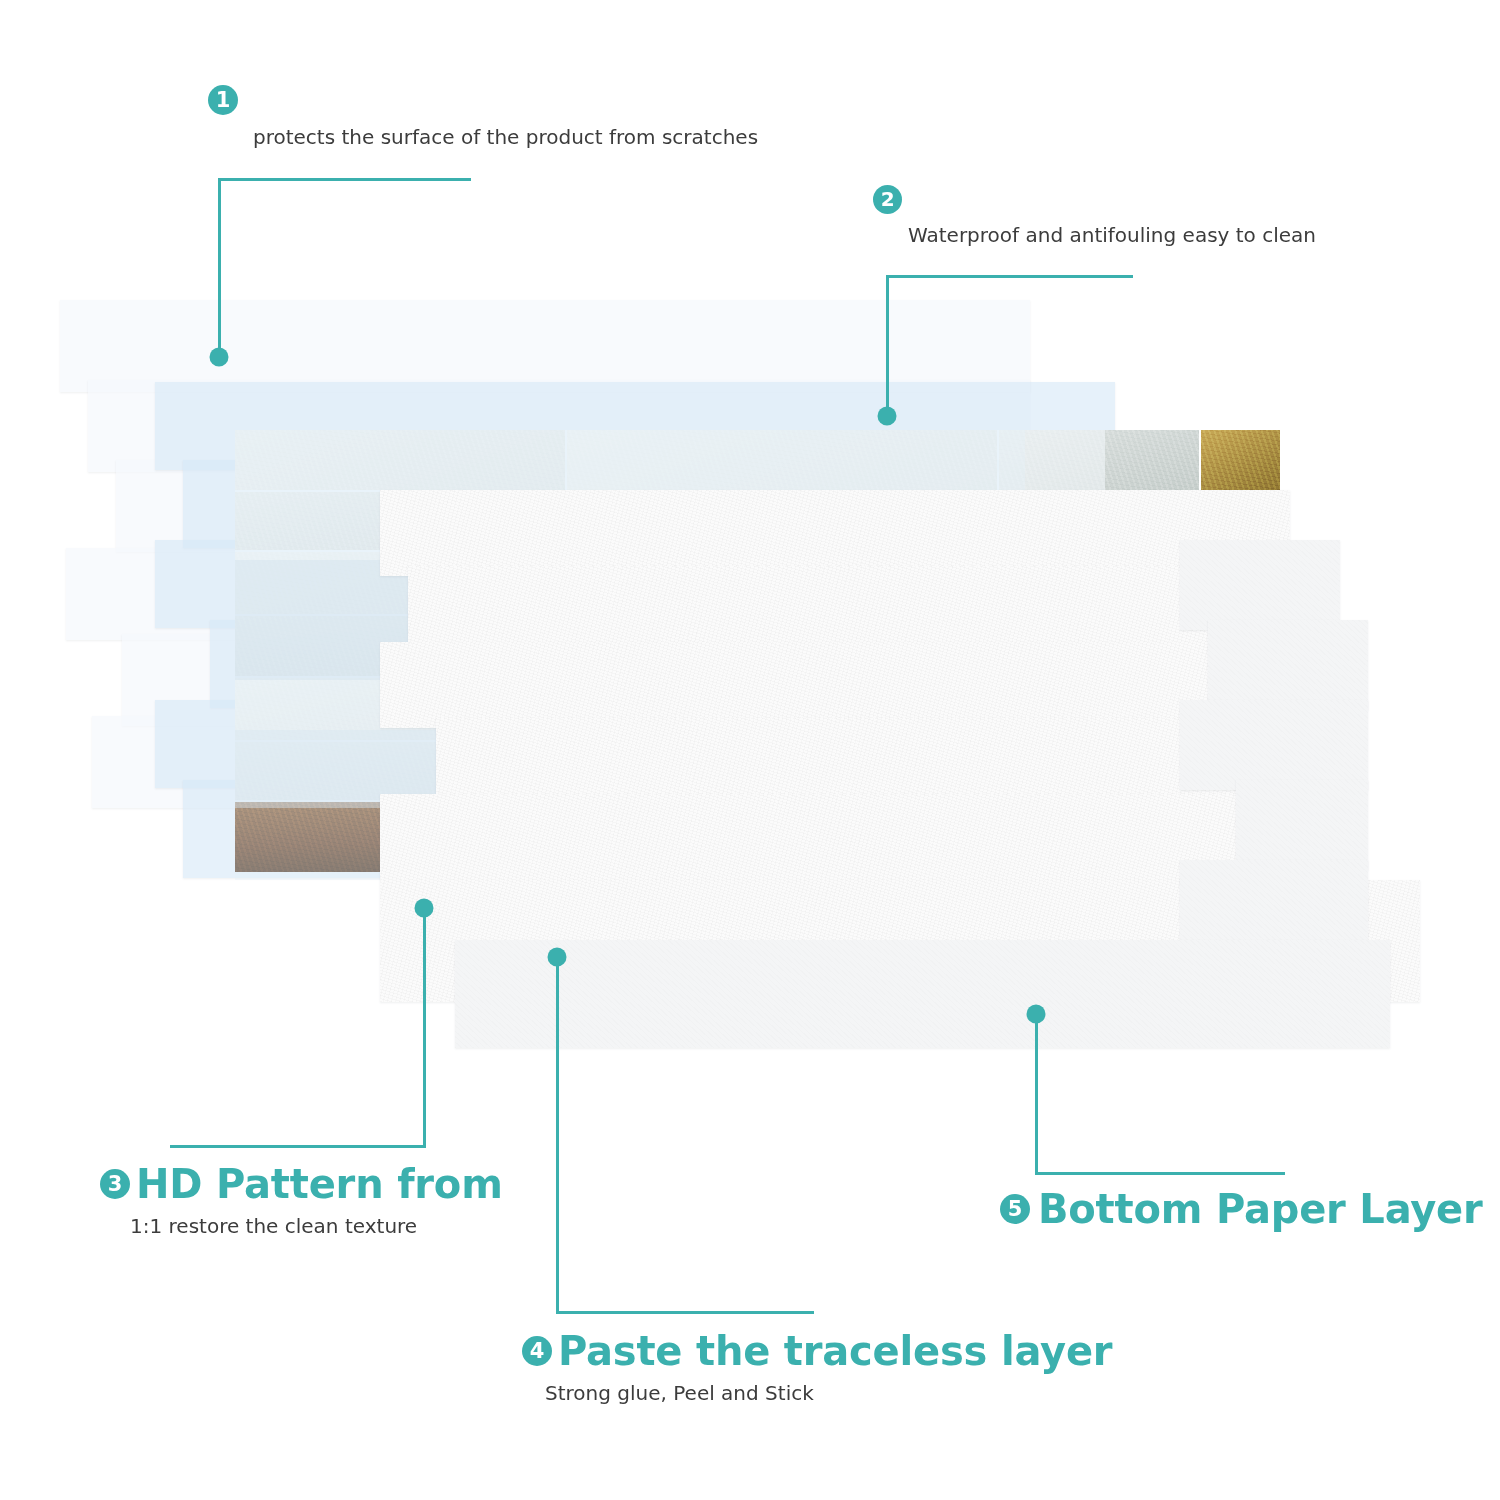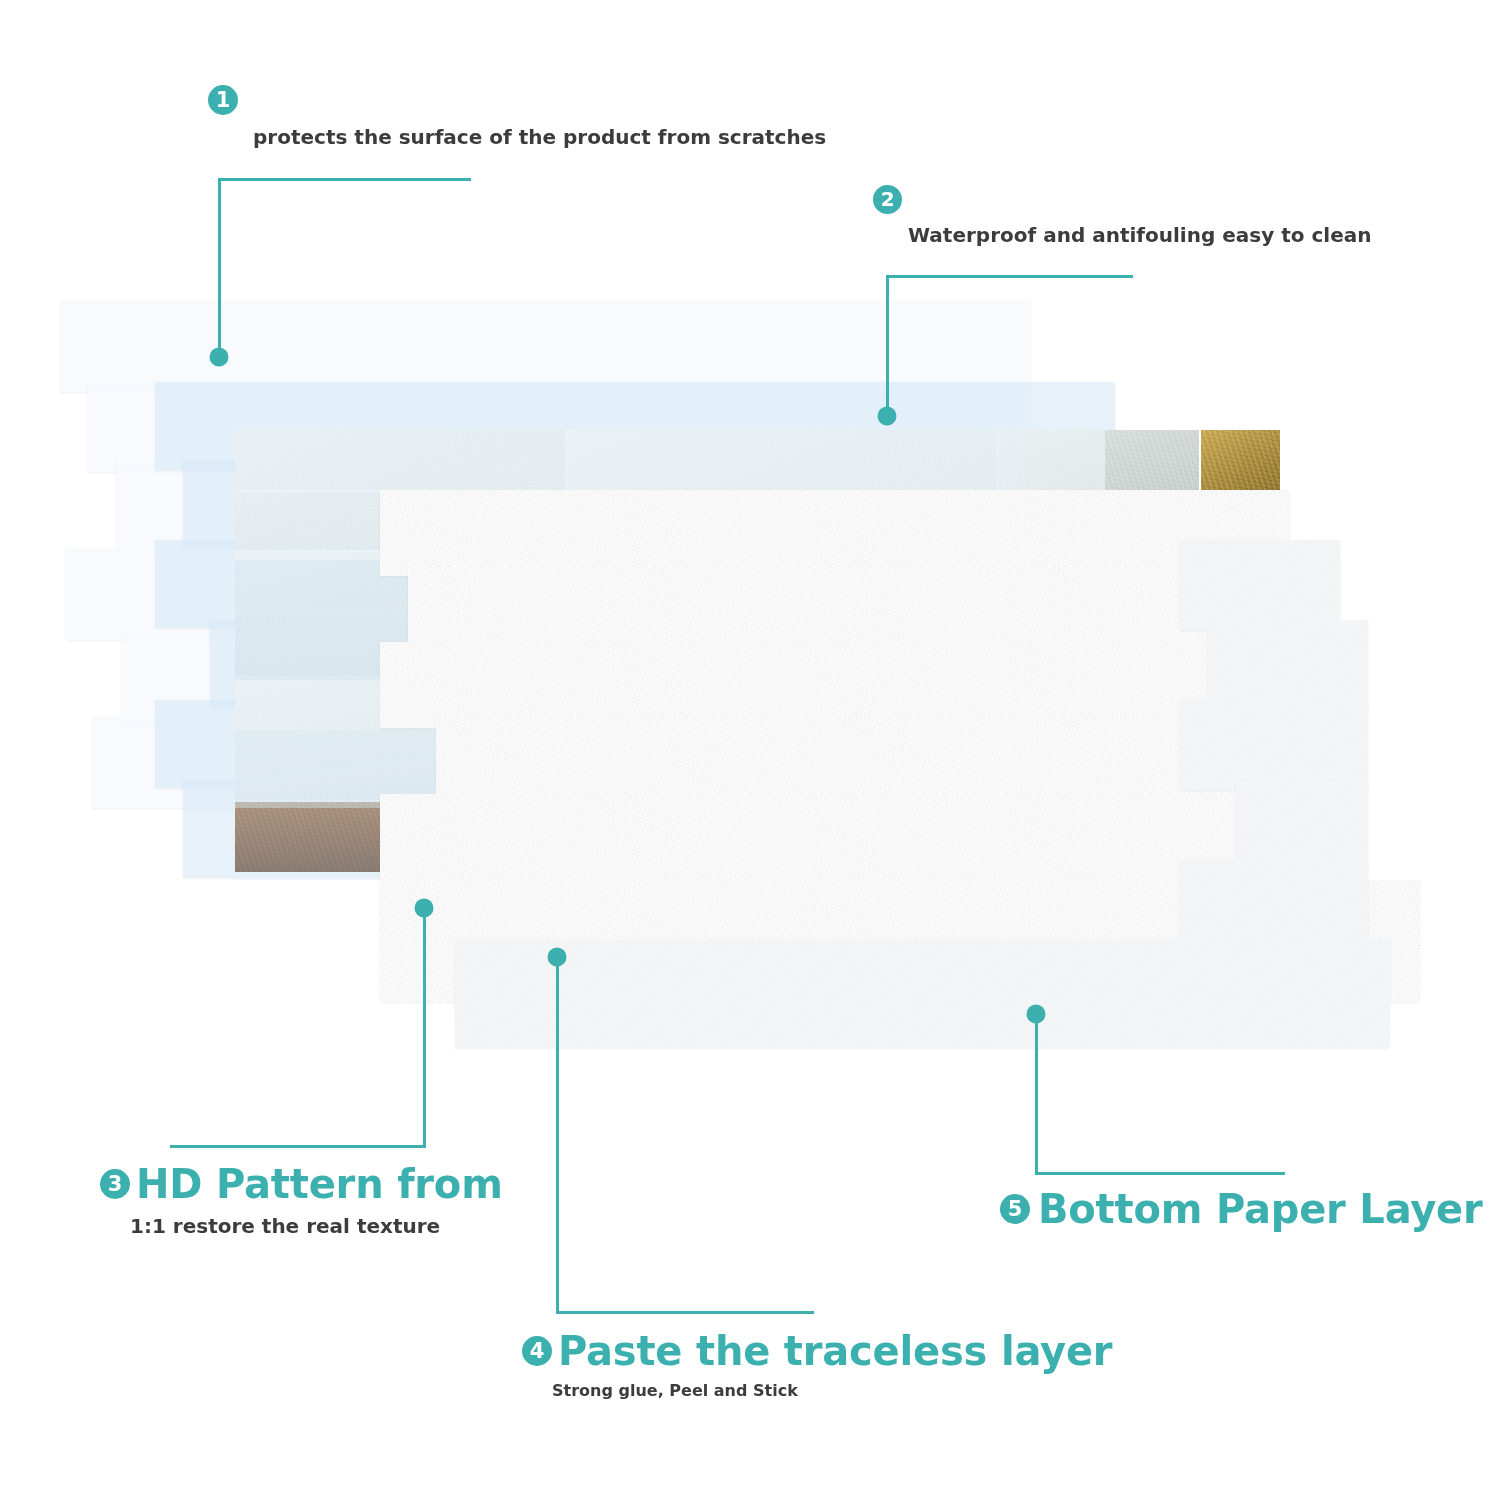--- a/index.html
+++ b/index.html
@@ -16,42 +16,42 @@
     display:flex;align-items:center;gap:10px;
     color:#3BB0AE;font-weight:bold;white-space:nowrap;
     line-height:1.05;letter-spacing:-0.2px;
   }
   .callout .num{
     display:inline-flex;align-items:center;justify-content:center;
     border-radius:50%;background:#3BB0AE;color:#ffffff;
     font-weight:bold;flex:0 0 auto;
   }
   .callout .sub{
-    color:#3c3c3c;white-space:nowrap;font-weight:bold;
+    color:#3c3c3c;white-space:nowrap;font-weight:normal;
   }
 
   .c1{left:208px;top:85px;}
   .c1 .title{font-size:40px;}
   .c1 .num{width:30px;height:30px;font-size:21px;}
   .c1 .sub{font-size:20px;margin:10px 0 0 45px;}
 
   .c2{left:873px;top:185px;}
   .c2 .title{font-size:38px;}
   .c2 .num{width:29px;height:29px;font-size:20px;}
   .c2 .sub{font-size:20px;margin:9px 0 0 35px;}
 
   .c3{left:100px;top:1163px;}
   .c3 .title{font-size:40px;gap:6px;}
   .c3 .num{width:30px;height:30px;font-size:21px;}
   .c3 .sub{font-size:20px;margin:9px 0 0 30px;}
 
   .c4{left:522px;top:1330px;}
   .c4 .title{font-size:40px;gap:6px;}
   .c4 .num{width:30px;height:30px;font-size:21px;}
-  .c4 .sub{font-size:16px;margin:9px 0 0 30px;}
+  .c4 .sub{font-size:20px;margin:9px 0 0 23px;}
 
   .c5{left:1000px;top:1188px;}
   .c5 .title{font-size:40px;gap:8px;}
   .c5 .num{width:30px;height:30px;font-size:21px;}
   .c5 .sub{font-size:20px;margin:9px 0 0 38px;}
 
   
   .leader{position:absolute;pointer-events:none;}
   .lv{position:absolute;width:3px;background:#3BB0AE;}
   .lh{position:absolute;height:3px;background:#3BB0AE;}
@@ -227,21 +227,21 @@
       <span class="num">2</span>
     </div>
     <div class="sub">Waterproof and antifouling easy to clean</div>
   </div>
 
   <div class="callout c3">
     <div class="title">
       <span class="num">3</span>
       <span>HD Pattern from</span>
     </div>
-    <div class="sub">1:1 restore the real texture</div>
+    <div class="sub">1:1 restore the clean texture</div>
   </div>
 
   <div class="callout c4">
     <div class="title">
       <span class="num">4</span>
       <span>Paste the traceless layer</span>
     </div>
     <div class="sub">Strong glue, Peel and Stick</div>
   </div>
 

